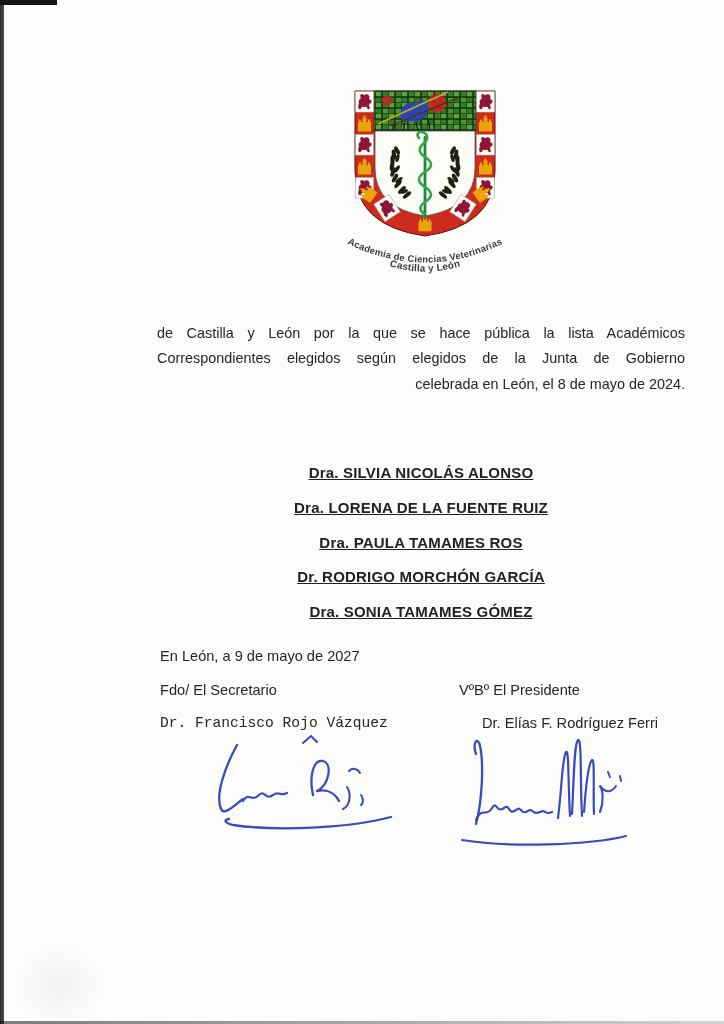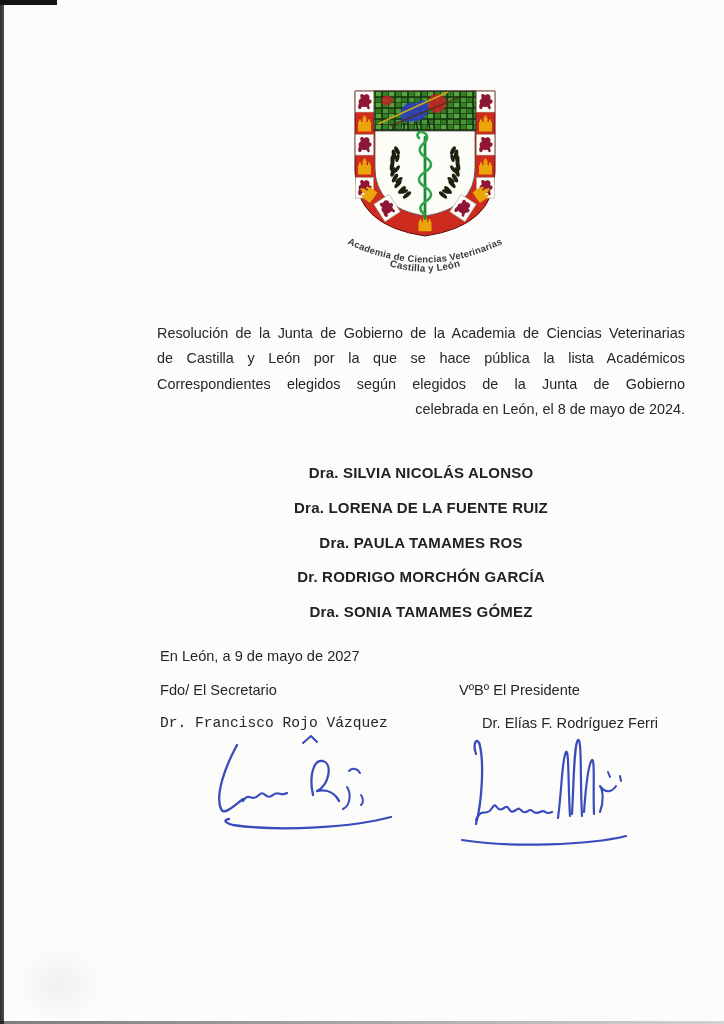--- a/index.html
+++ b/index.html
@@ -28,20 +28,21 @@
     position:absolute; left:157px; top:321px; width:528px;
     font-size:14.4px; line-height:25.4px; color:#262626;
   }
   .resolution .jline { text-align:justify; text-align-last:justify; }
   .resolution .lline { text-align:right; }
 
   .appointees {
     position:absolute; left:157px; top:456px; width:528px;
     text-align:center; font-weight:bold; font-size:15px; color:#222;
     letter-spacing:.2px;
+    text-decoration:underline;
   }
   .appointees .name { line-height:34.8px; }
 
   .closing { position:absolute; left:0; top:0; width:724px; font-size:14.6px; color:#262626; }
   .place-date      { position:absolute; left:160px; top:648px; }
   .secretary-label { position:absolute; left:160px; top:682px; }
   .president-label { position:absolute; left:459px; top:682px; }
   .secretary-name  { position:absolute; left:160px; top:715px;font-family:Liberation Mono, monospace; }
   .president-name  { position:absolute; left:482px; top:715px; }
 
@@ -152,21 +153,20 @@
     <path id="arcB" d="M50,177 Q95,194 140,177" fill="none"></path>
     <text font-size="9.4" font-weight="700" letter-spacing="0.2" fill="#3a3a3a">
       <textPath href="#arcA" startOffset="50%" text-anchor="middle">Academia de Ciencias Veterinarias</textPath>
     </text>
     <text font-size="9.8" font-weight="700" letter-spacing="0.2" fill="#3a3a3a">
       <textPath href="#arcB" startOffset="50%" text-anchor="middle">Castilla y León</textPath>
     </text>
   </svg>
 
   <div class="resolution">
-    <div class="jline">Resolución de la Junta de Gobierno de la Academia de Ciencias Veterinarias</div>
     <div class="jline">de Castilla y León por la que se hace pública la lista Académicos</div>
     <div class="jline">Correspondientes elegidos según elegidos de la Junta de Gobierno</div>
     <div class="lline">celebrada en León, el 8 de mayo de 2024.</div>
   </div>
 
   <div class="appointees">
     <div class="name">Dra. SILVIA NICOLÁS ALONSO</div>
     <div class="name">Dra. LORENA DE LA FUENTE RUIZ</div>
     <div class="name">Dra. PAULA TAMAMES ROS</div>
     <div class="name">Dr. RODRIGO MORCHÓN GARCÍA</div>

